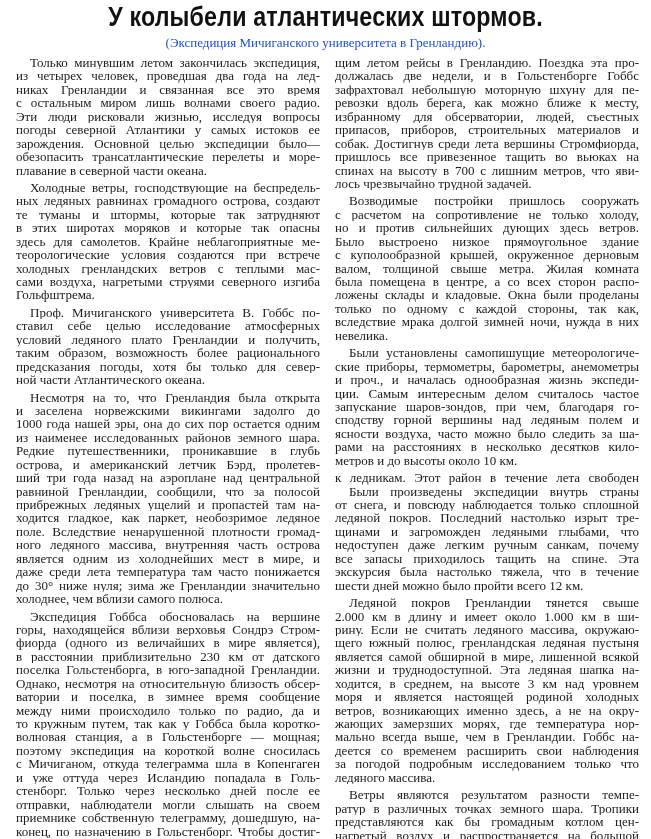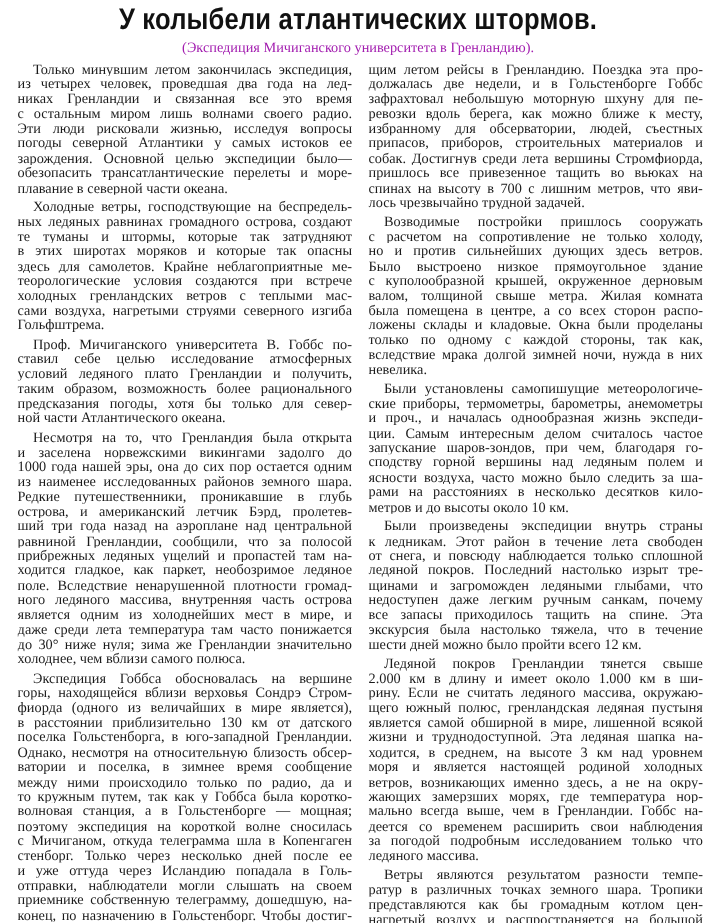--- a/index.html
+++ b/index.html
@@ -11,21 +11,21 @@
   .title {
     position: absolute; left: 0; top: 2px; width: 651px;
     text-align: center;
     font-family: "Liberation Sans", "DejaVu Sans", sans-serif;
     font-weight: bold; font-size: 27px; letter-spacing: 0.2px;
     transform: scaleX(0.86); transform-origin: center top;
     color: #111;
   }
   .subtitle {
     position: absolute; left: 0; top: 35px; width: 651px;
-    text-align: center; font-size: 13px; color: #a21caf;
+    text-align: center; font-size: 13px; color: #1d4ed8;
   }
   .col {
     position: absolute; top: 52px; width: 312px;
     font-size: 13px; line-height: 13.45px; text-align: justify;
   }
   .col-left { left: 12px; }
   .col-right { left: 331px; }
   .line {
     display: block; white-space: nowrap;
     text-align-last: justify; text-align: justify;
@@ -87,31 +87,31 @@
       <span class="line">ного ледяного массива, внутренняя часть острова</span>
       <span class="line">является одним из холоднейших мест в мире, и</span>
       <span class="line">даже среди лета температура там часто понижается</span>
       <span class="line">до 30° ниже нуля; зима же Гренландии значительно</span>
       <span class="line last">холоднее, чем вблизи самого полюса.</span>
     </div>
     <div class="para">
       <span class="line indent">Экспедиция Гоббса обосновалась на вершине</span>
       <span class="line">горы, находящейся вблизи верховья Сондрэ Стром-</span>
       <span class="line">фиорда (одного из величайших в мире является),</span>
-      <span class="line">в расстоянии приблизительно 130 км от датского</span>
+      <span class="line">в расстоянии приблизительно 230 км от датского</span>
       <span class="line">поселка Гольстенборга, в юго-западной Гренландии.</span>
       <span class="line">Однако, несмотря на относительную близость обсер-</span>
       <span class="line">ватории и поселка, в зимнее время сообщение</span>
       <span class="line">между ними происходило только по радио, да и</span>
       <span class="line">то кружным путем, так как у Гоббса была коротко-</span>
       <span class="line">волновая станция, а в Гольстенборге — мощная;</span>
       <span class="line">поэтому экспедиция на короткой волне сносилась</span>
       <span class="line">с Мичиганом, откуда телеграмма шла в Копенгаген</span>
+      <span class="line">и уже оттуда через Исландию попадала в Голь-</span>
       <span class="line">стенборг. Только через несколько дней после ее</span>
-      <span class="line">и уже оттуда через Исландию попадала в Голь-</span>
       <span class="line">отправки, наблюдатели могли слышать на своем</span>
       <span class="line">приемнике собственную телеграмму, дошедшую, на-</span>
       <span class="line">конец, по назначению в Гольстенборг. Чтобы достиг-</span>
       <span class="line">нуть своей станции во льдах, экспедиции пришлось</span>
       <span class="line">затратить массу усилий. Проехав из Нью-Иорка</span>
     </div>
   </div>
 <div class="col col-right" id="col-1">
     <div class="para">
       <span class="line">щим летом рейсы в Гренландию. Поездка эта про-</span>
@@ -143,22 +143,22 @@
       <span class="line">ские приборы, термометры, барометры, анемометры</span>
       <span class="line">и проч., и началась однообразная жизнь экспеди-</span>
       <span class="line">ции. Самым интересным делом считалось частое</span>
       <span class="line">запускание шаров-зондов, при чем, благодаря го-</span>
       <span class="line">сподству горной вершины над ледяным полем и</span>
       <span class="line">ясности воздуха, часто можно было следить за ша-</span>
       <span class="line">рами на расстояниях в несколько десятков кило-</span>
       <span class="line last">метров и до высоты около 10 км.</span>
     </div>
     <div class="para">
+      <span class="line">к ледникам. Этот район в течение лета свободен</span>
       <span class="line indent">Были произведены экспедиции внутрь страны</span>
-      <span class="line">к ледникам. Этот район в течение лета свободен</span>
       <span class="line">от снега, и повсюду наблюдается только сплошной</span>
       <span class="line">ледяной покров. Последний настолько изрыт тре-</span>
       <span class="line">щинами и загроможден ледяными глыбами, что</span>
       <span class="line">недоступен даже легким ручным санкам, почему</span>
       <span class="line">все запасы приходилось тащить на спине. Эта</span>
       <span class="line">экскурсия была настолько тяжела, что в течение</span>
       <span class="line last">шести дней можно было пройти всего 12 км.</span>
     </div>
     <div class="para">
       <span class="line indent">Ледяной покров Гренландии тянется свыше</span>

